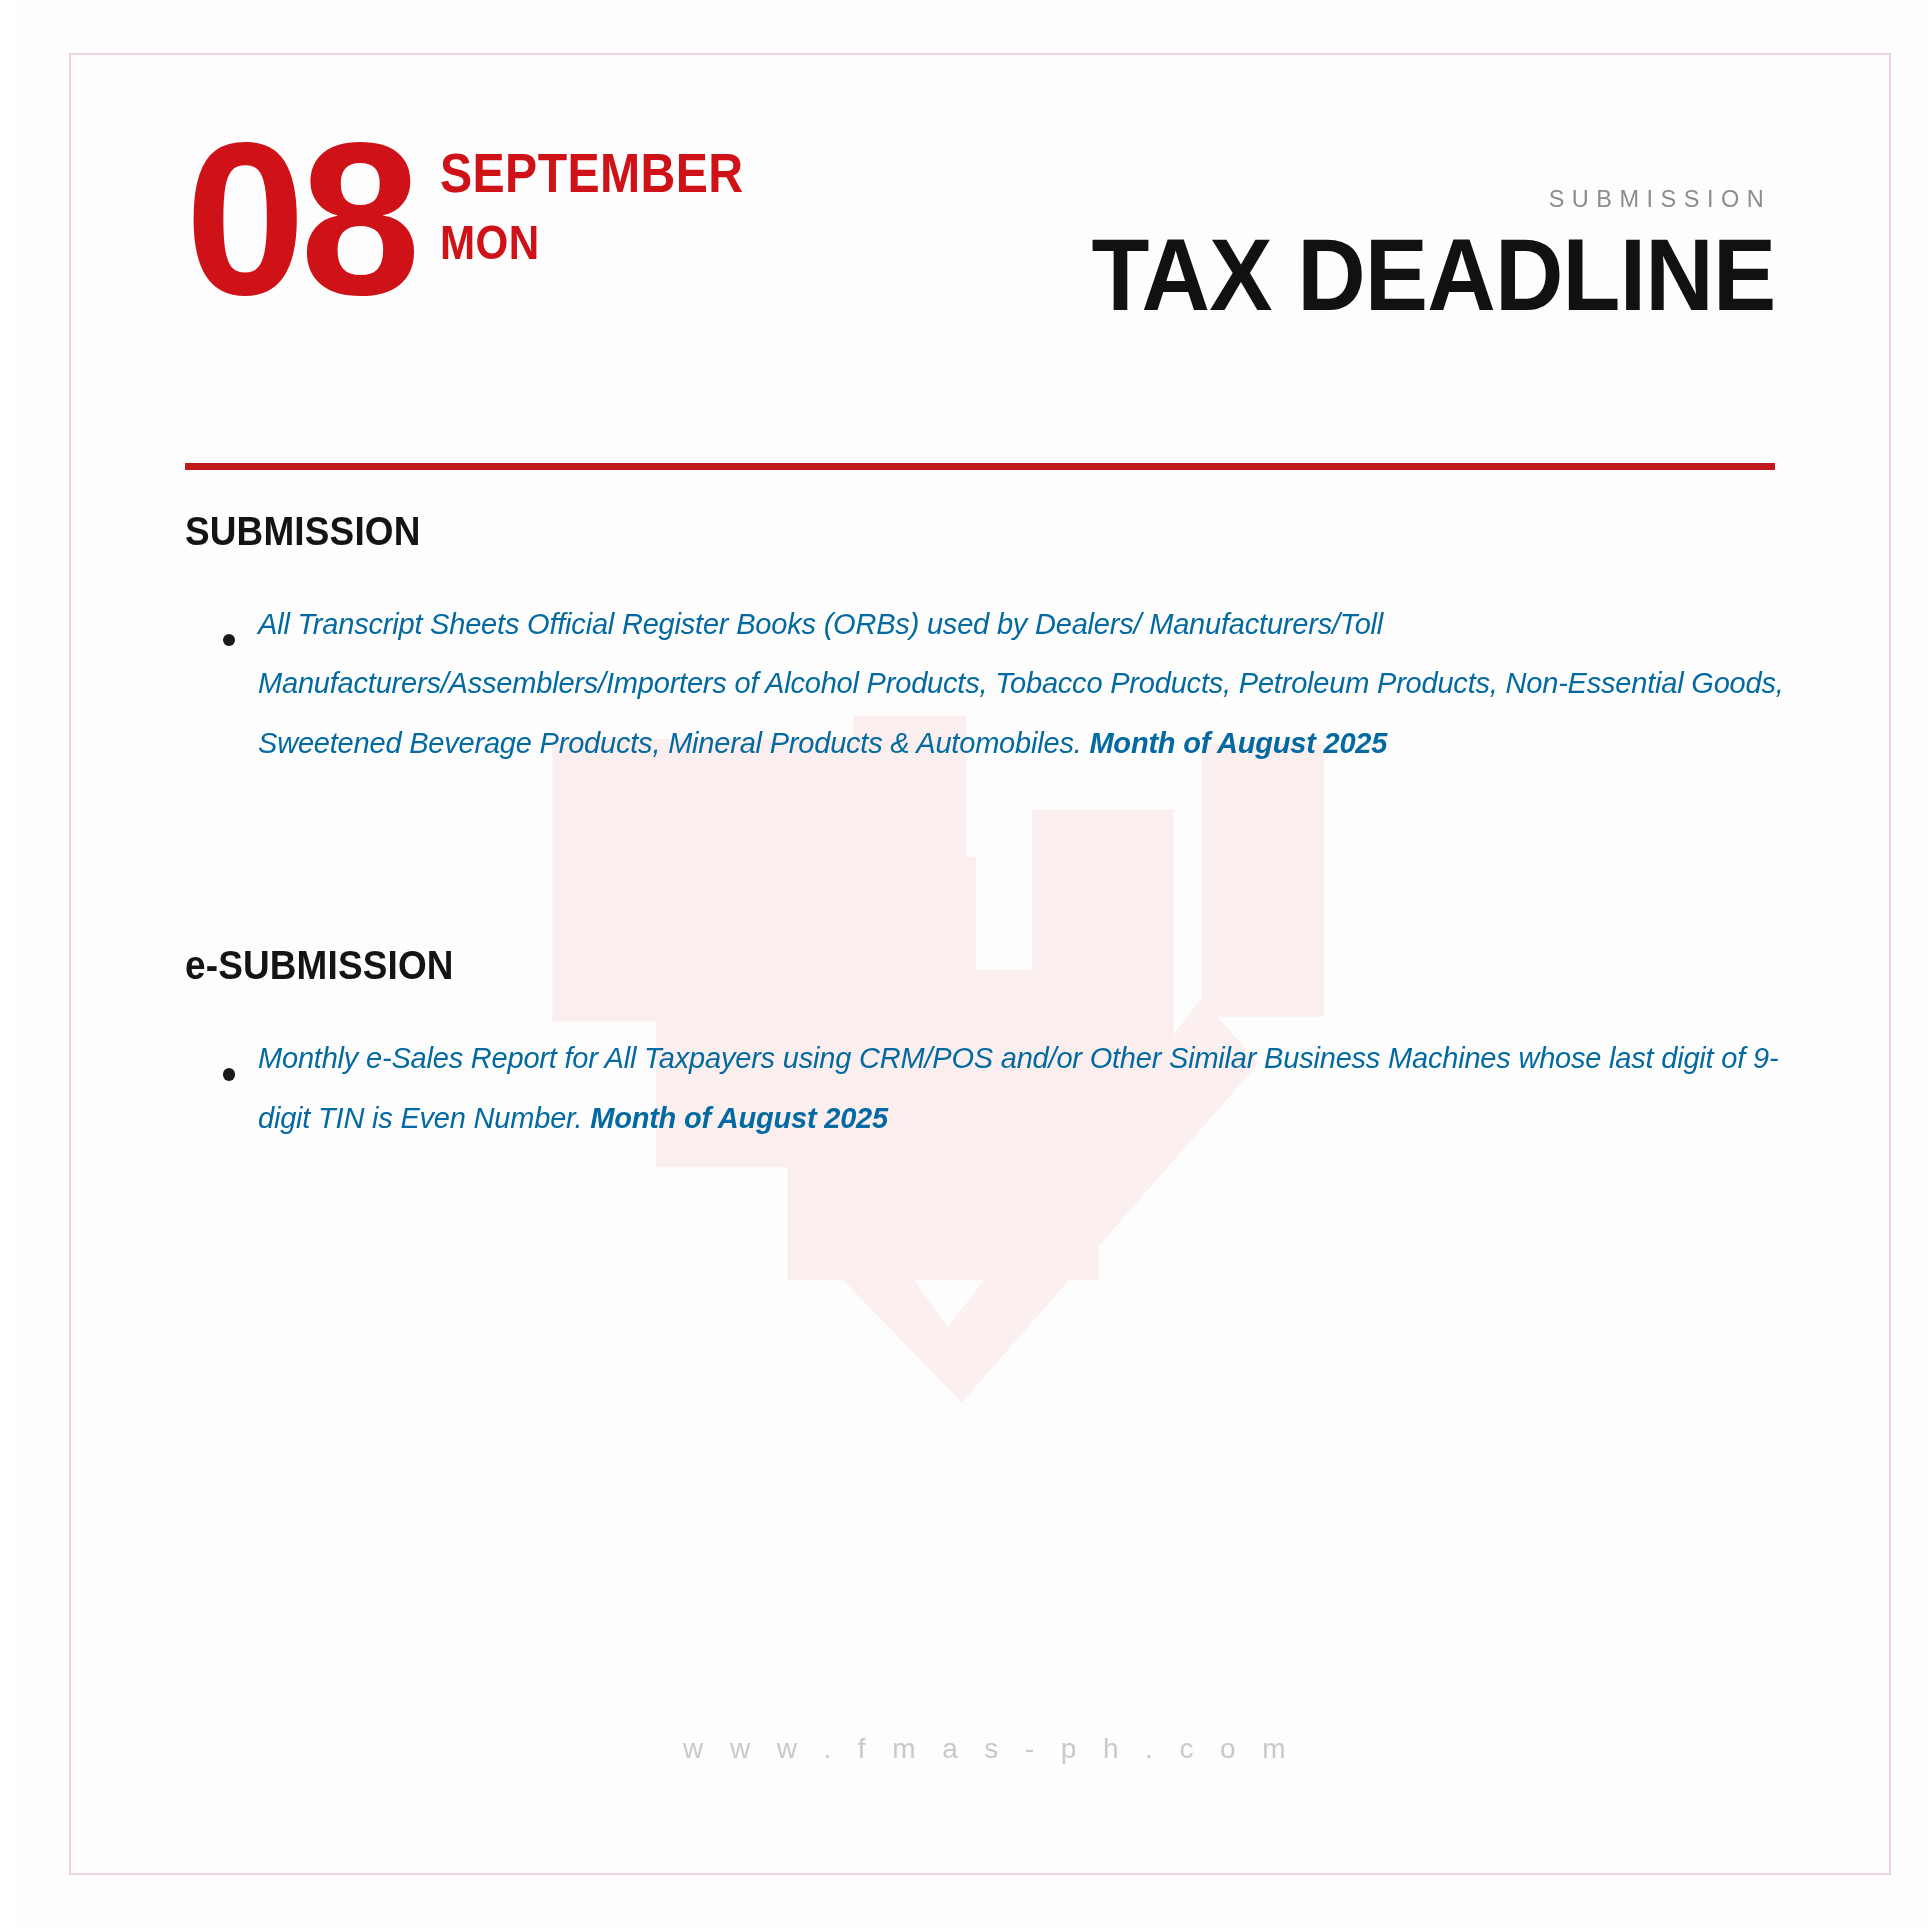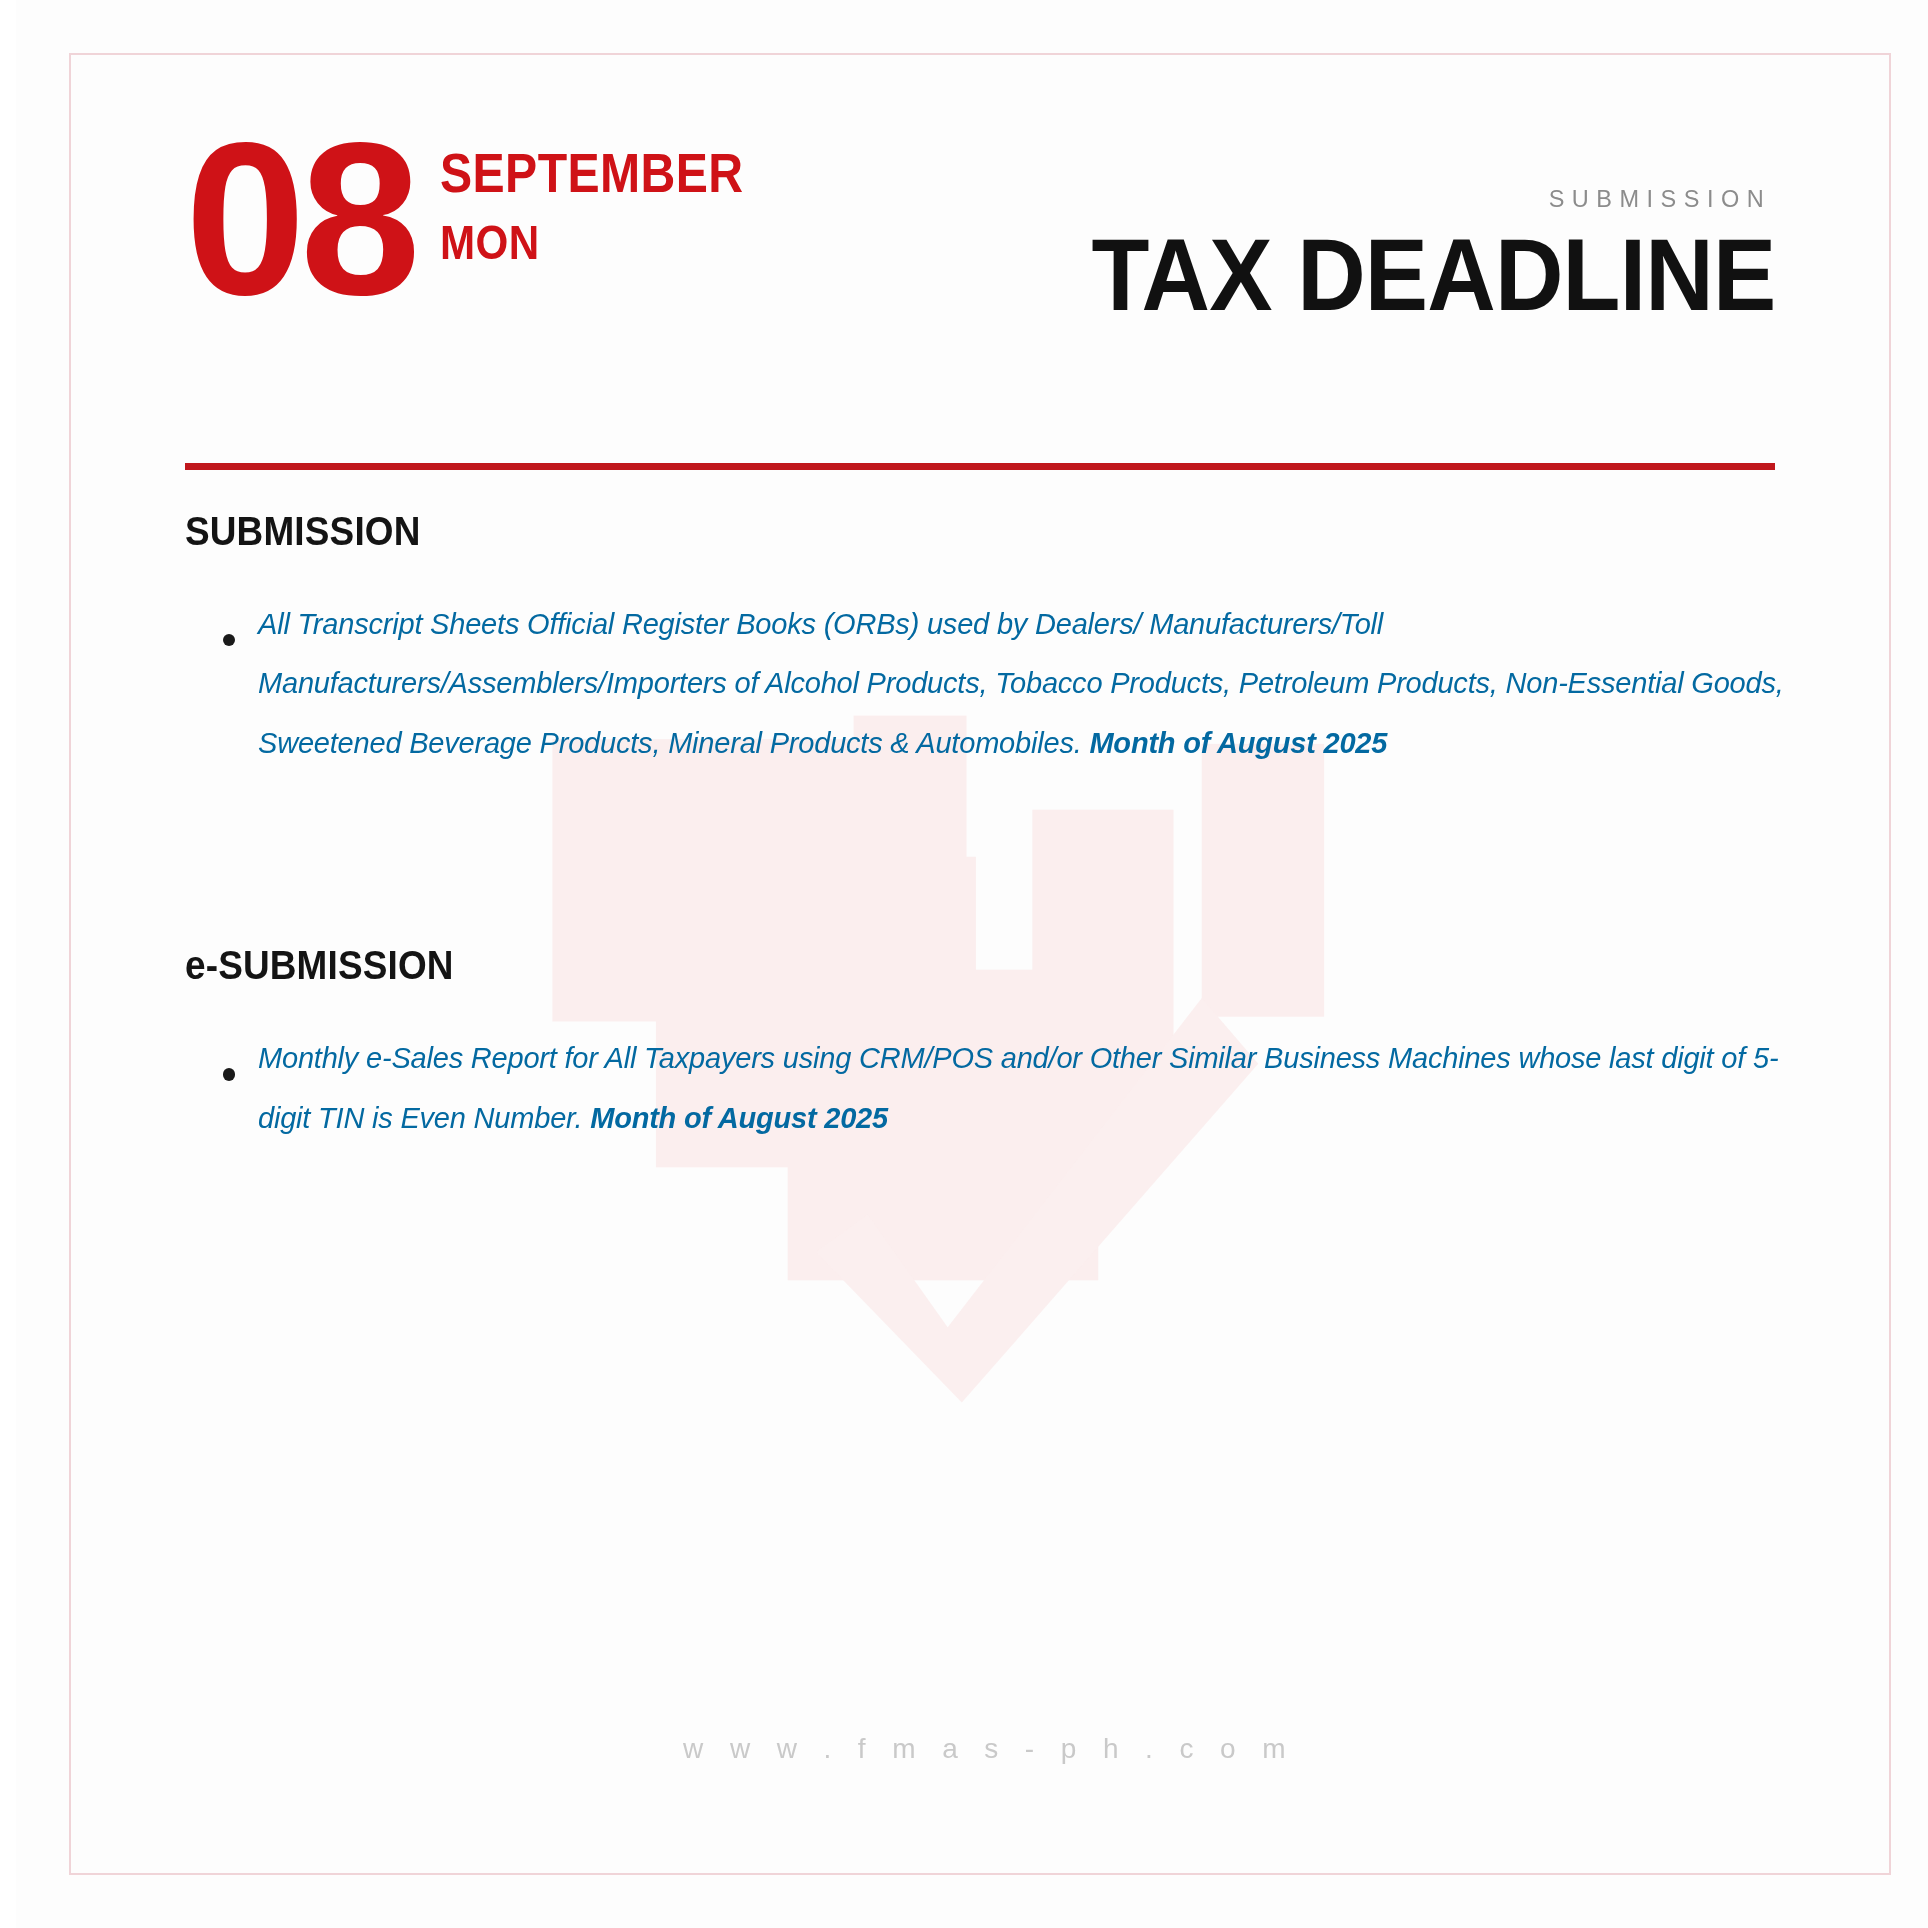--- a/index.html
+++ b/index.html
@@ -253,21 +253,21 @@
       <ul class="bullets">
         <li><span>All Transcript Sheets Official Register Books (ORBs) used by Dealers/ Manufacturers/Toll Manufacturers/Assemblers/Importers of Alcohol Products, Tobacco Products, Petroleum Products, Non-Essential Goods, Sweetened Beverage Products, Mineral Products &amp; Automobiles. </span><span class="em-bold"> Month of August 2025</span></li>
       </ul>
     </div>
 
     <div class="gap-between-sections"></div>
 
     <div class="section">
       <div class="section-heading">e-SUBMISSION</div>
       <ul class="bullets">
-        <li><span>Monthly e-Sales Report for All Taxpayers using CRM/POS and/or Other Similar Business Machines whose last digit of 5-digit TIN is Even Number. </span><span class="em-bold">Month of August 2025</span></li>
+        <li><span>Monthly e-Sales Report for All Taxpayers using CRM/POS and/or Other Similar Business Machines whose last digit of 9-digit TIN is Even Number. </span><span class="em-bold">Month of August 2025</span></li>
       </ul>
     </div>
 
   </div>
 
   <div class="footer">
     <div class="site-url">w w w . f m a s - p h . c o m</div>
   </div>
 
 </div>

